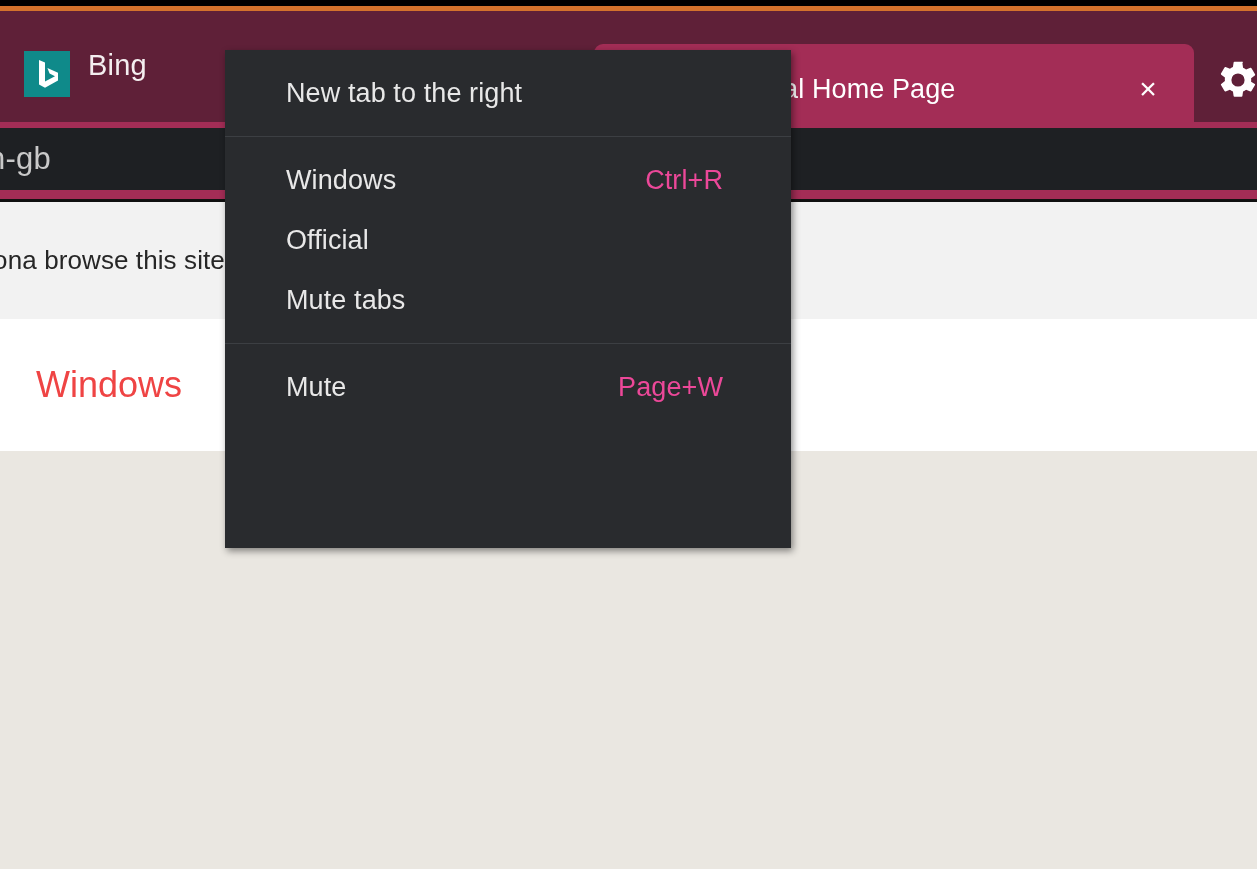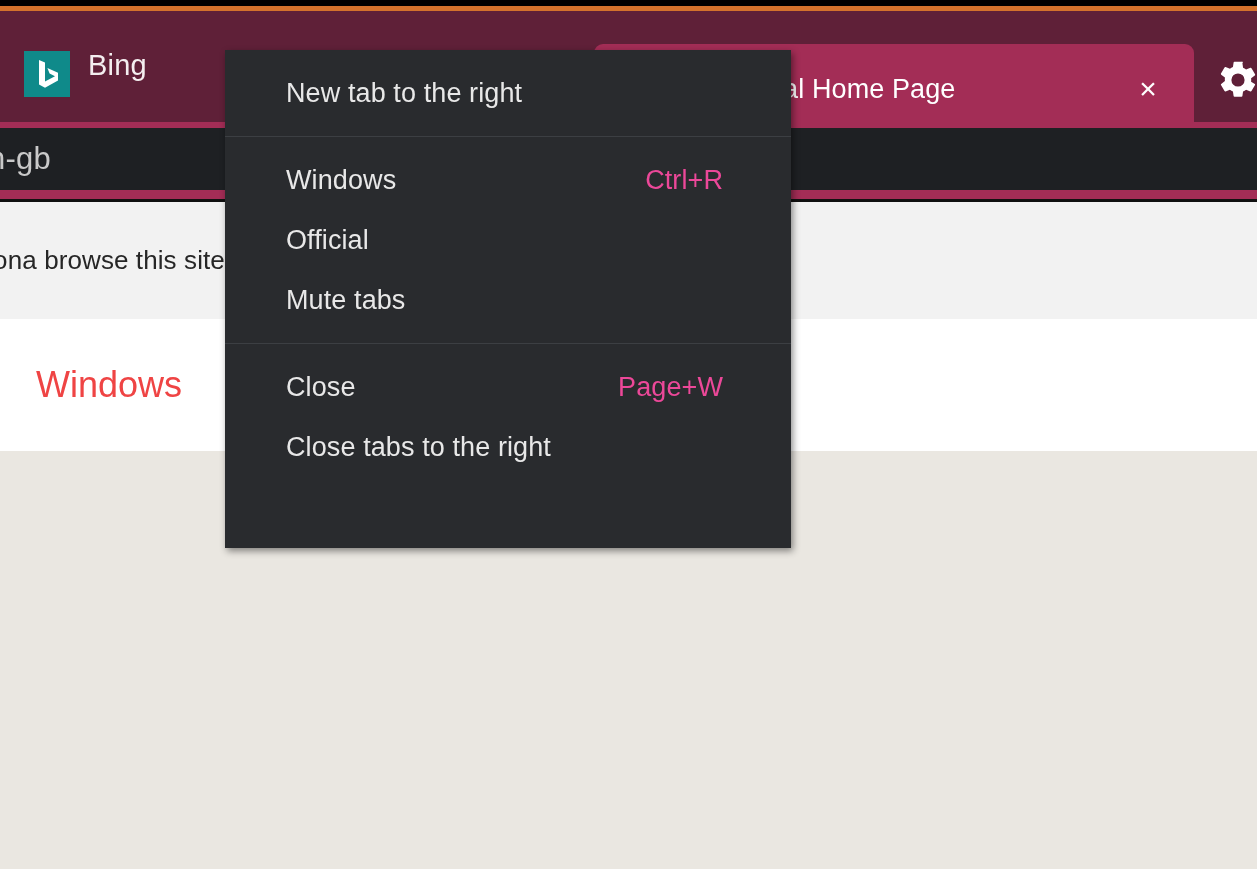--- a/index.html
+++ b/index.html
@@ -231,25 +231,21 @@
         <span class="accel"></span>
       </div>
     </div>
 
     <div style="height:13px;"></div>
     <div class="ctx-sep"></div>
     <div style="height:13px;"></div>
 
     <div class="ctx-group">
       <div class="ctx-item">
-        <span class="lbl">Close</span>
+        <span class="lbl">Mute</span>
         <span class="accel">Page+W</span>
       </div>
-      <div class="ctx-item">
-        <span class="lbl">Close tabs to the right</span>
-        <span class="accel"></span>
-      </div>
     </div>
 
     <div class="ctx-pad-bottom"></div>
   </div>
 
 </div>
 
 </body></html>

